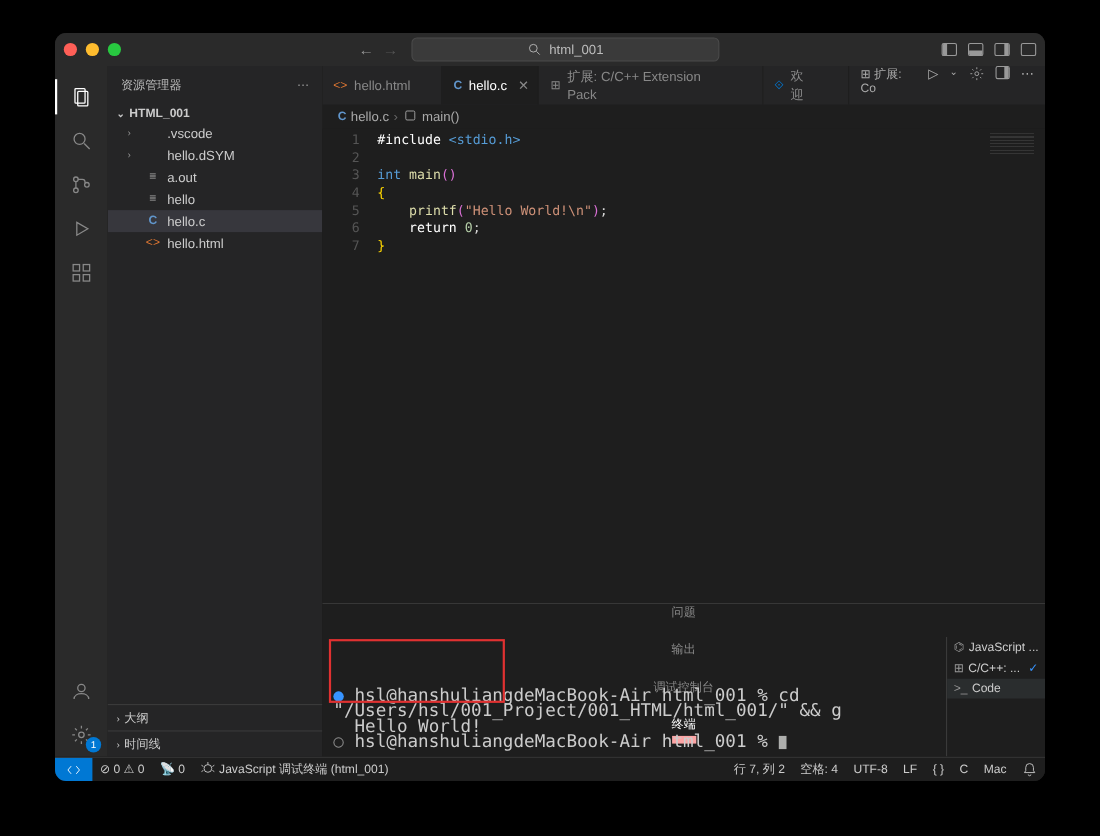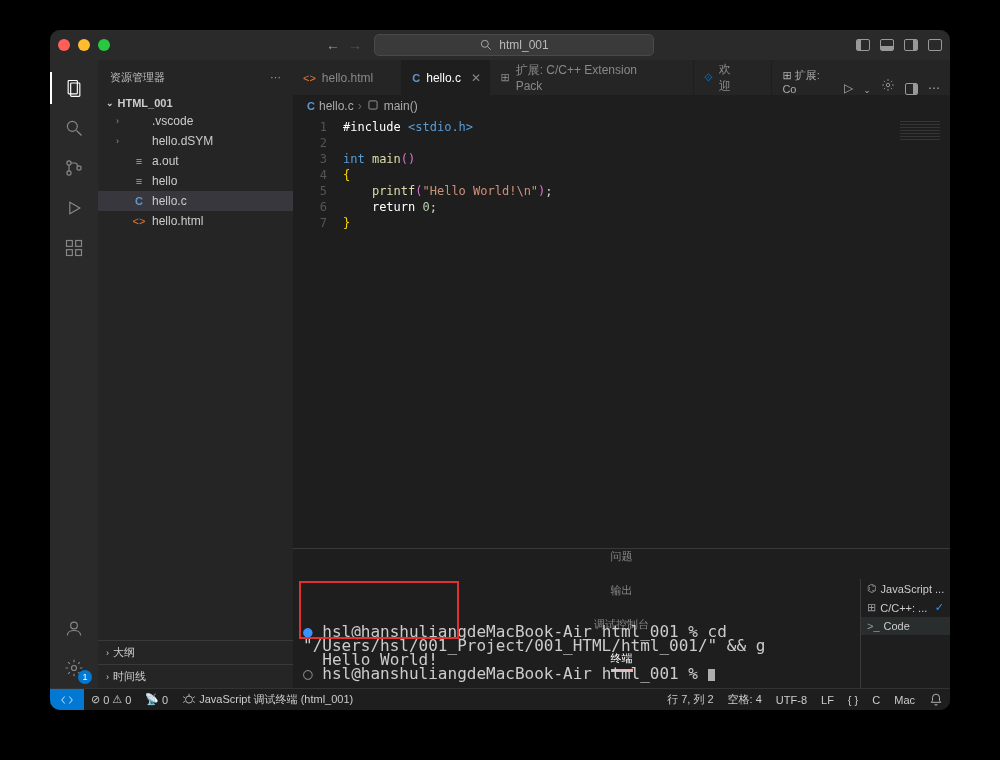--- a/index.html
+++ b/index.html
@@ -184,21 +184,21 @@
   min-width: 0;
 }
 .tab.active {
   background: #1e1e1e;
   color: #fff;
 }
 .tab .ficon { font-size: 11px; }
 .tab .close { color: #888; margin-left: 4px; visibility: hidden; }
 .tab.active .close { visibility: visible; }
 .tab-spacer { flex: 1; }
-.tab-actions { display: flex; align-items: flex-end; gap: 10px; padding: 0 10px; color: #aaa; font-size: 12px; }
+.tab-actions { display: flex; align-items: flex-start; gap: 10px; padding: 0 10px; color: #aaa; font-size: 12px; }
 .tab-actions span { cursor: pointer; }
 
 .breadcrumb {
   height: 22px;
   display: flex;
   align-items: center;
   padding: 0 14px;
   gap: 4px;
   color: #aaa;
   font-size: 12px;
@@ -265,21 +265,21 @@
   height: 30px;
   display: flex;
   align-items: center;
   padding: 0 12px;
   gap: 16px;
   font-size: 11px;
   color: #888;
   flex-direction: column;
 }
 .panel-tabs .ptab { cursor: pointer; padding-bottom: 3px; }
-.panel-tabs .ptab.active { color: #fff; border-bottom: 3px solid #fca5a5; }
+.panel-tabs .ptab.active { color: #fff; border-bottom: 7px solid #fca5a5; }
 .panel-actions { margin-left: auto; display: flex; gap: 10px; color: #aaa; }
 .panel-body {
   flex: 1;
   display: flex;
   overflow: hidden;
 }
 .terminal {
   flex: 1;
   font-family: Menlo, Consolas, monospace;
   font-size: 16px;

